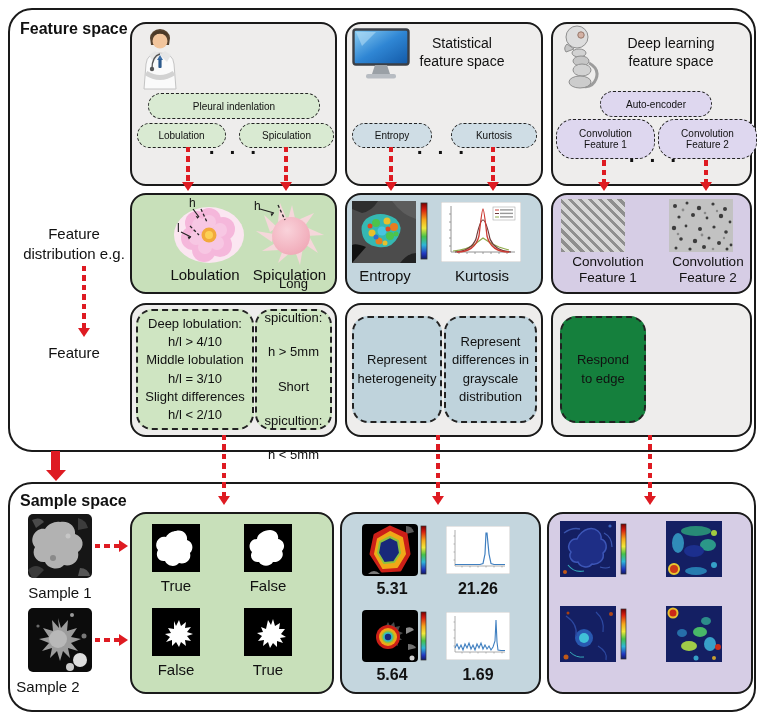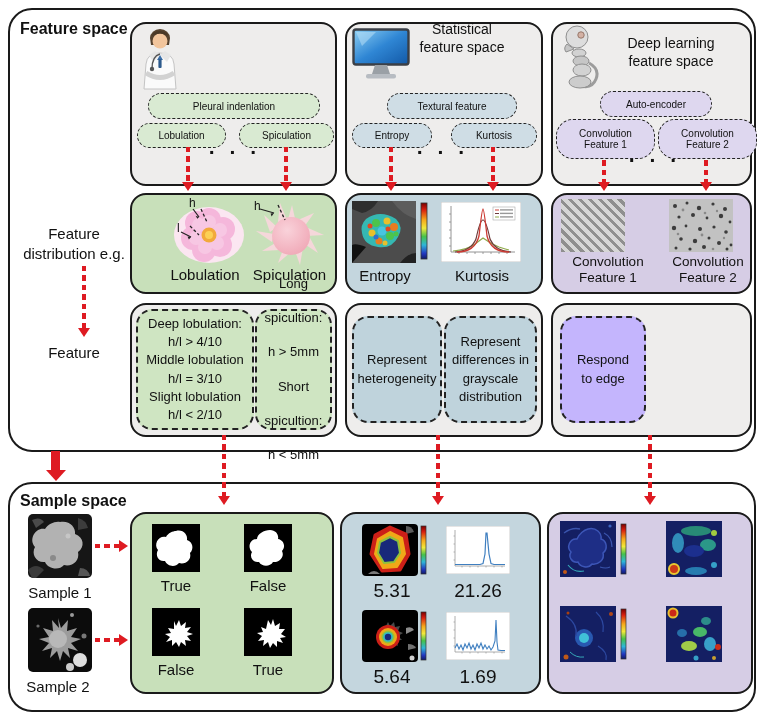--- a/index.html
+++ b/index.html
@@ -11,26 +11,26 @@
   .panel.blue{background:#c4d6de;}
   .panel.purple{background:#d6cde5;}
   .pill{position:absolute;border:1.6px dashed #222;border-radius:13px;display:flex;flex-direction:column;align-items:center;justify-content:center;font-size:10px;line-height:1.1;text-align:center;}
   .pill.g{background:#d9ead2;}
   .pill.b{background:#cfdde5;}
   .pill.p{background:#ded7ef;}
   .pill.two{border-radius:17px;}
   .dash-sub{position:absolute;border:2px dashed #222;border-radius:16px;display:flex;flex-direction:column;align-items:center;justify-content:center;font-size:13px;line-height:1.42;text-align:center;}
   .dash-sub.g{background:#cfe5c2;}
   .dash-sub.b{background:#bfd3dc;}
-  .dash-sub.p{background:#c4b5fd;}
+  .dash-sub.p{background:#15803d;}
   .hdr{position:absolute;font-weight:bold;font-size:16px;}
   .title2{position:absolute;font-size:14px;text-align:center;line-height:1.3;}
   .lbl{position:absolute;font-size:15px;text-align:center;line-height:1.15;}
   .lbl.sm{font-size:13.5px;}
-  .val{position:absolute;font-size:19px;text-align:center;}
+  .val{position:absolute;font-size:16px;text-align:center;font-weight:bold;}
   .rowlab{position:absolute;font-size:15px;text-align:center;line-height:1.3;}
   .dots{position:absolute;font-size:21px;font-weight:bold;letter-spacing:4px;text-align:center;}
   .varrow{position:absolute;width:4px;background-image:repeating-linear-gradient(180deg,#de1b22 0 5.5px,transparent 5.5px 9.5px);z-index:6;}
   .varrow::after{content:"";position:absolute;left:50%;bottom:-8.5px;transform:translateX(-50%);width:0;height:0;border-left:6.5px solid transparent;border-right:6.5px solid transparent;border-top:9px solid #de1b22;}
   .harrow{position:absolute;height:4px;background-image:repeating-linear-gradient(90deg,#de1b22 0 5.5px,transparent 5.5px 9.5px);z-index:6;}
   .harrow::after{content:"";position:absolute;top:50%;right:-8.5px;transform:translateY(-50%);width:0;height:0;border-top:6.5px solid transparent;border-bottom:6.5px solid transparent;border-left:9px solid #de1b22;}
   .solid-arrow{position:absolute;width:9px;background:#de1b22;z-index:6;}
   .solid-arrow::after{content:"";position:absolute;left:50%;bottom:-10.5px;transform:translateX(-50%);width:0;height:0;border-left:10px solid transparent;border-right:10px solid transparent;border-top:11px solid #de1b22;}
   .stripes{position:absolute;background:repeating-linear-gradient(45deg,#8f8f8f 0 3px,#d6d6d6 3px 7px);}
   svg{display:block;}
@@ -79,43 +79,40 @@
     <circle cx="21" cy="13" r="11" fill="#dddddd" stroke="#8f8f8f"></circle>
     <circle cx="25" cy="11" r="3.2" fill="#d3b1a4" stroke="#97776a"></circle>
     <path d="M11 20q-4 4-1 8l8-3Z" fill="#c6c6c6" stroke="#8f8f8f"></path>
     <ellipse cx="23" cy="29" rx="7" ry="4" fill="#d2d2d2" stroke="#8f8f8f"></ellipse>
     <ellipse cx="25" cy="37" rx="8" ry="5" fill="#c6c6c6" stroke="#8f8f8f"></ellipse>
     <ellipse cx="26" cy="46" rx="9" ry="6" fill="#d2d2d2" stroke="#8f8f8f"></ellipse>
     <path d="M33 39q11 6 7 16t-15 7" fill="none" stroke="#9c9c9c" stroke-width="3"></path>
     <ellipse cx="24" cy="58" rx="11" ry="6" fill="#cccccc" stroke="#8f8f8f"></ellipse>
   </svg>
 
-  <div class="title2" style="left:402px;top:20px;width:120px;">
+  <div class="title2" style="left:402px;top:34px;width:120px;">
     <div>Statistical</div>
     <div>feature space</div>
   </div>
   <div class="title2" style="left:608px;top:34px;width:126px;">
     <div>Deep learning</div>
     <div>feature space</div>
   </div>
 
   <div class="pill g" style="left:148px;top:93px;width:170px;height:24px;">
       <span>Pleural indenlation</span>
     </div>
   <div class="pill g" style="left:137px;top:123px;width:87px;height:23px;">
       <span>Lobulation</span>
     </div>
   <div class="pill g" style="left:239px;top:123px;width:93px;height:23px;">
       <span>Spiculation</span>
     </div>
   <div class="dots" style="left:205px;top:140px;width:60px;">· · ·</div>
 
-  <div class="pill b" style="left:387px;top:93px;width:128px;height:24px;">
-      <span>Textural feature</span>
-    </div>
   <div class="pill b" style="left:352px;top:123px;width:78px;height:23px;">
       <span>Entropy</span>
     </div>
   <div class="pill b" style="left:451px;top:123px;width:84px;height:23px;">
       <span>Kurtosis</span>
     </div>
   <div class="dots" style="left:413px;top:140px;width:60px;">· · ·</div>
 
   <div class="pill p" style="left:600px;top:91px;width:110px;height:24px;">
       <span>Auto-encoder</span>
@@ -328,21 +325,21 @@
 
   <div class="panel" style="left:130px;top:303px;width:203px;height:130px;"></div>
   <div class="panel" style="left:345px;top:303px;width:194px;height:130px;"></div>
   <div class="panel" style="left:551px;top:303px;width:197px;height:130px;"></div>
 
   <div class="dash-sub g" style="left:136px;top:309px;width:114px;height:117px;line-height:1.4;">
     <div>Deep lobulation:</div>
     <div>h/l &gt; 4/10</div>
     <div>Middle lobulation</div>
     <div>h/l = 3/10</div>
-    <div>Slight lobulation</div>
+    <div>Slight differences</div>
     <div>h/l &lt; 2/10</div>
   </div>
   <div class="dash-sub g" style="left:255px;top:309px;width:73px;height:117px;line-height:1.4;gap:16px;">
     <div>Long</div>
     <div>spicultion:</div>
     <div>h &gt; 5mm</div>
     <div>Short</div>
     <div>spicultion:</div>
     <div>h &lt; 5mm</div>
   </div>
@@ -386,21 +383,21 @@
   <svg class="abs" style="left:28px;top:608px;" width="64" height="64" viewBox="0 0 64 64">
     <rect width="64" height="64" rx="5" fill="#0c0c0c"></rect>
     <path d="M30 10l3 10 7-8-1 11 10-3-6 9 10 2-10 4 7 8-10-3 2 10-7-7-3 10-3-10-7 7 2-10-10 3 7-8-10-4 10-2-6-9 10 3-1-11 7 8Z" fill="#9c9c9c"></path>
     <circle cx="30" cy="31" r="9" fill="#b8b8b8"></circle>
     <circle cx="52" cy="52" r="7" fill="#dedede"></circle>
     <circle cx="42" cy="59" r="4" fill="#cccccc"></circle>
     <circle cx="44" cy="7" r="2" fill="#9a9a9a"></circle>
     <circle cx="56" cy="28" r="2.5" fill="#787878"></circle>
     <circle cx="10" cy="18" r="1.6" fill="#6a6a6a"></circle>
   </svg>
-  <div class="lbl" style="left:14px;top:678px;width:88px;">Sample 2</div>
+  <div class="lbl" style="left:4px;top:678px;width:88px;">Sample 2</div>
 
   <div class="harrow" style="left:95px;top:544px;width:24px;"></div>
   <div class="harrow" style="left:95px;top:638px;width:24px;"></div>
 
   <div class="panel green" style="left:130px;top:512px;width:200px;height:178px;"></div>
   <svg class="abs" style="left:152px;top:524px;" width="48" height="48" viewBox="0 0 48 48">
     <rect width="48" height="48" fill="#000"></rect>
     <path d="M24 7c7-2 12 4 11 9c6 2 7 9 3 13c2 7-5 12-11 10c-4 5-12 3-14-2c-7 1-10-6-7-11c-5-6 1-15 8-13c2-4 7-6 10-6Z" fill="#fff"></path>
   </svg>
   <svg class="abs" style="left:244px;top:524px;" width="48" height="48" viewBox="0 0 48 48">

